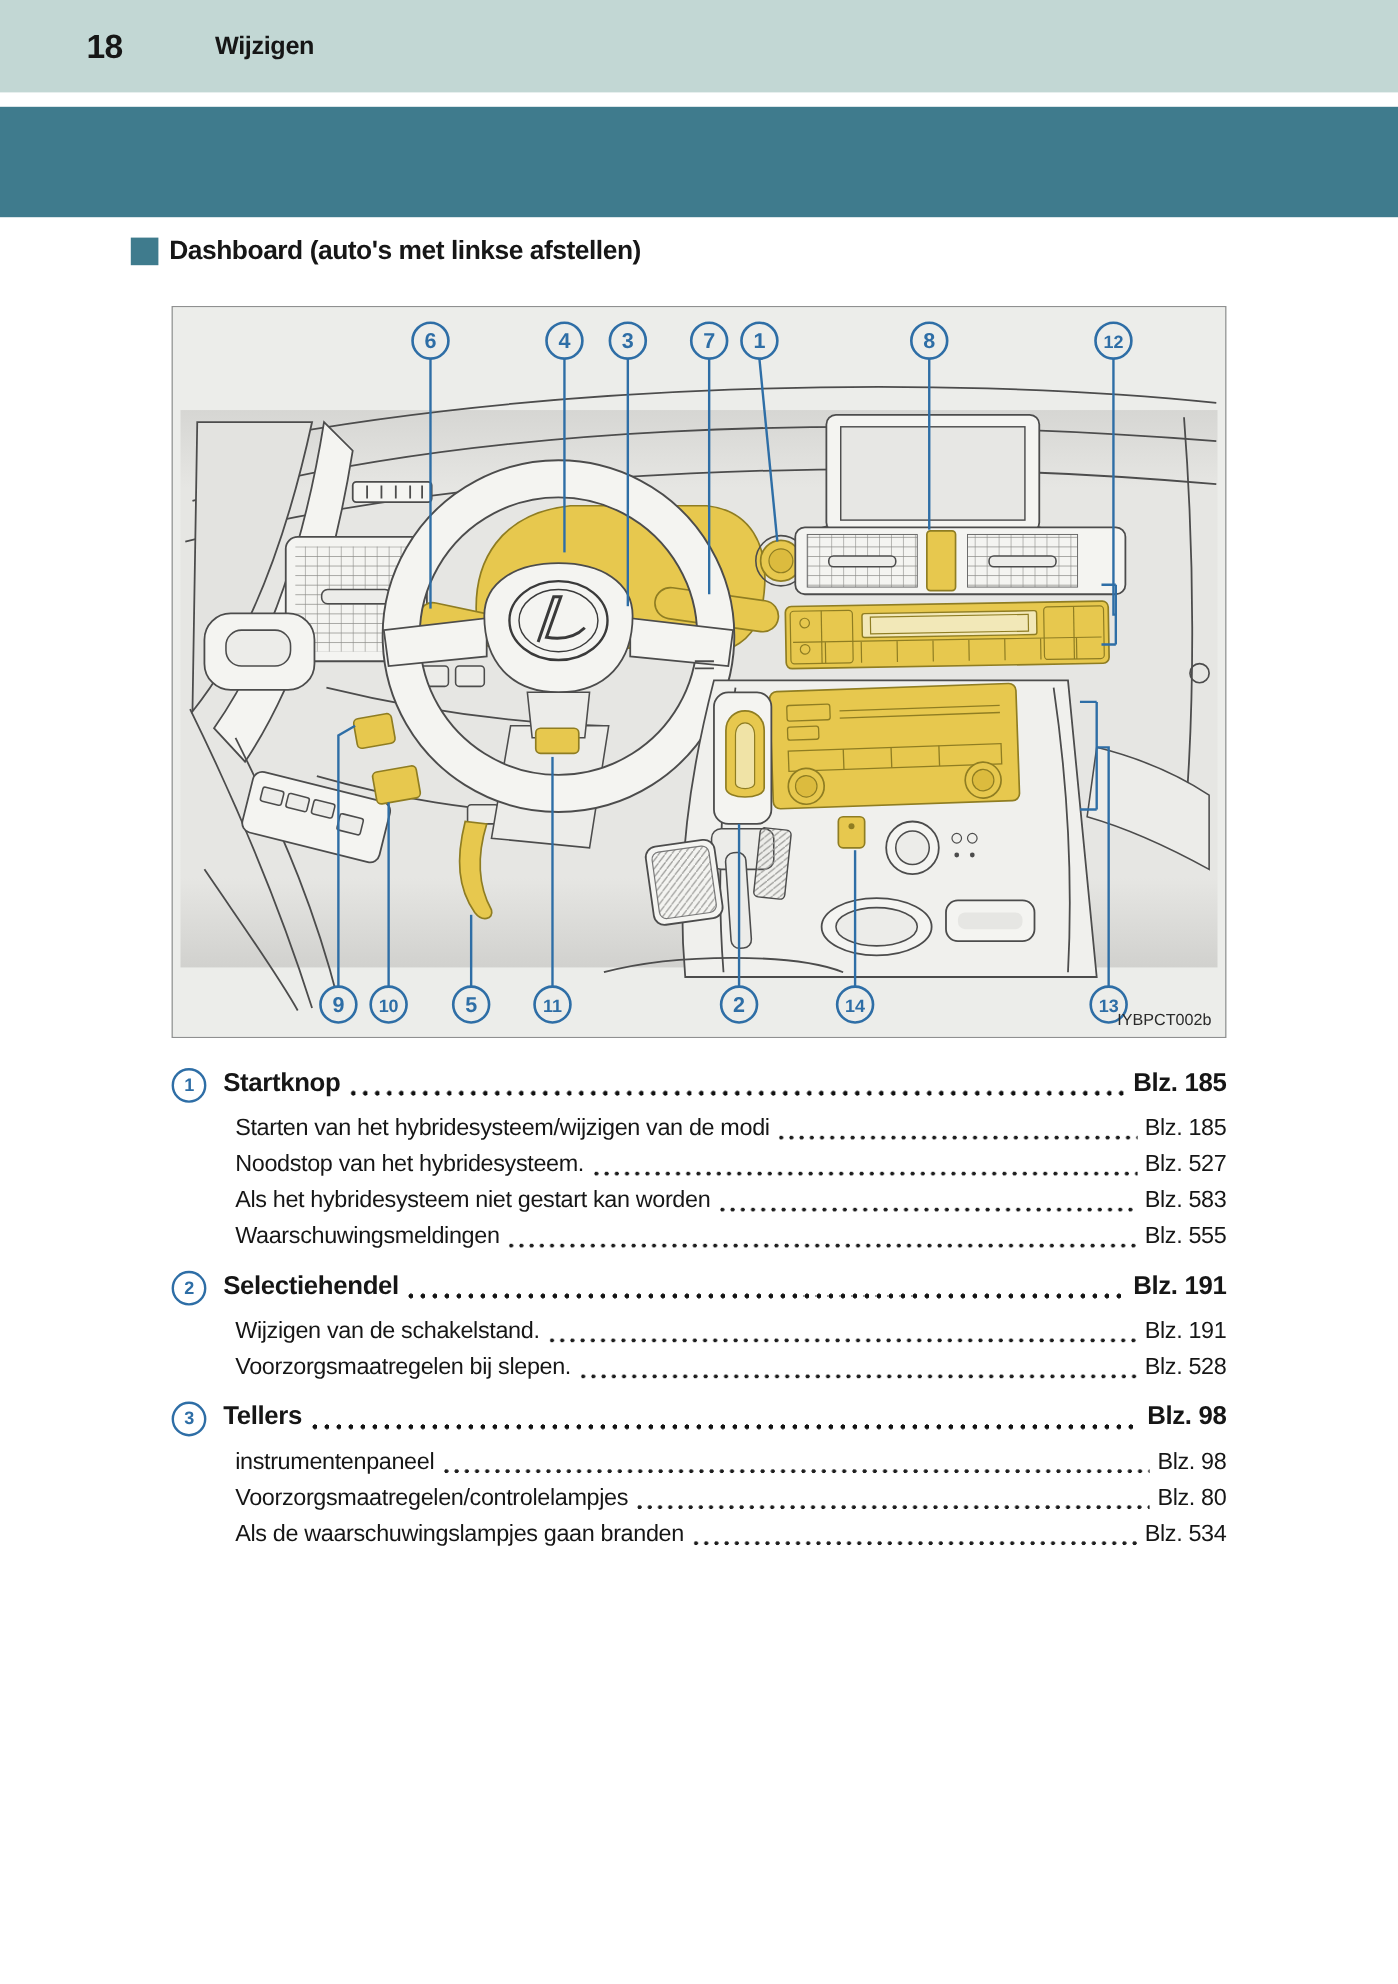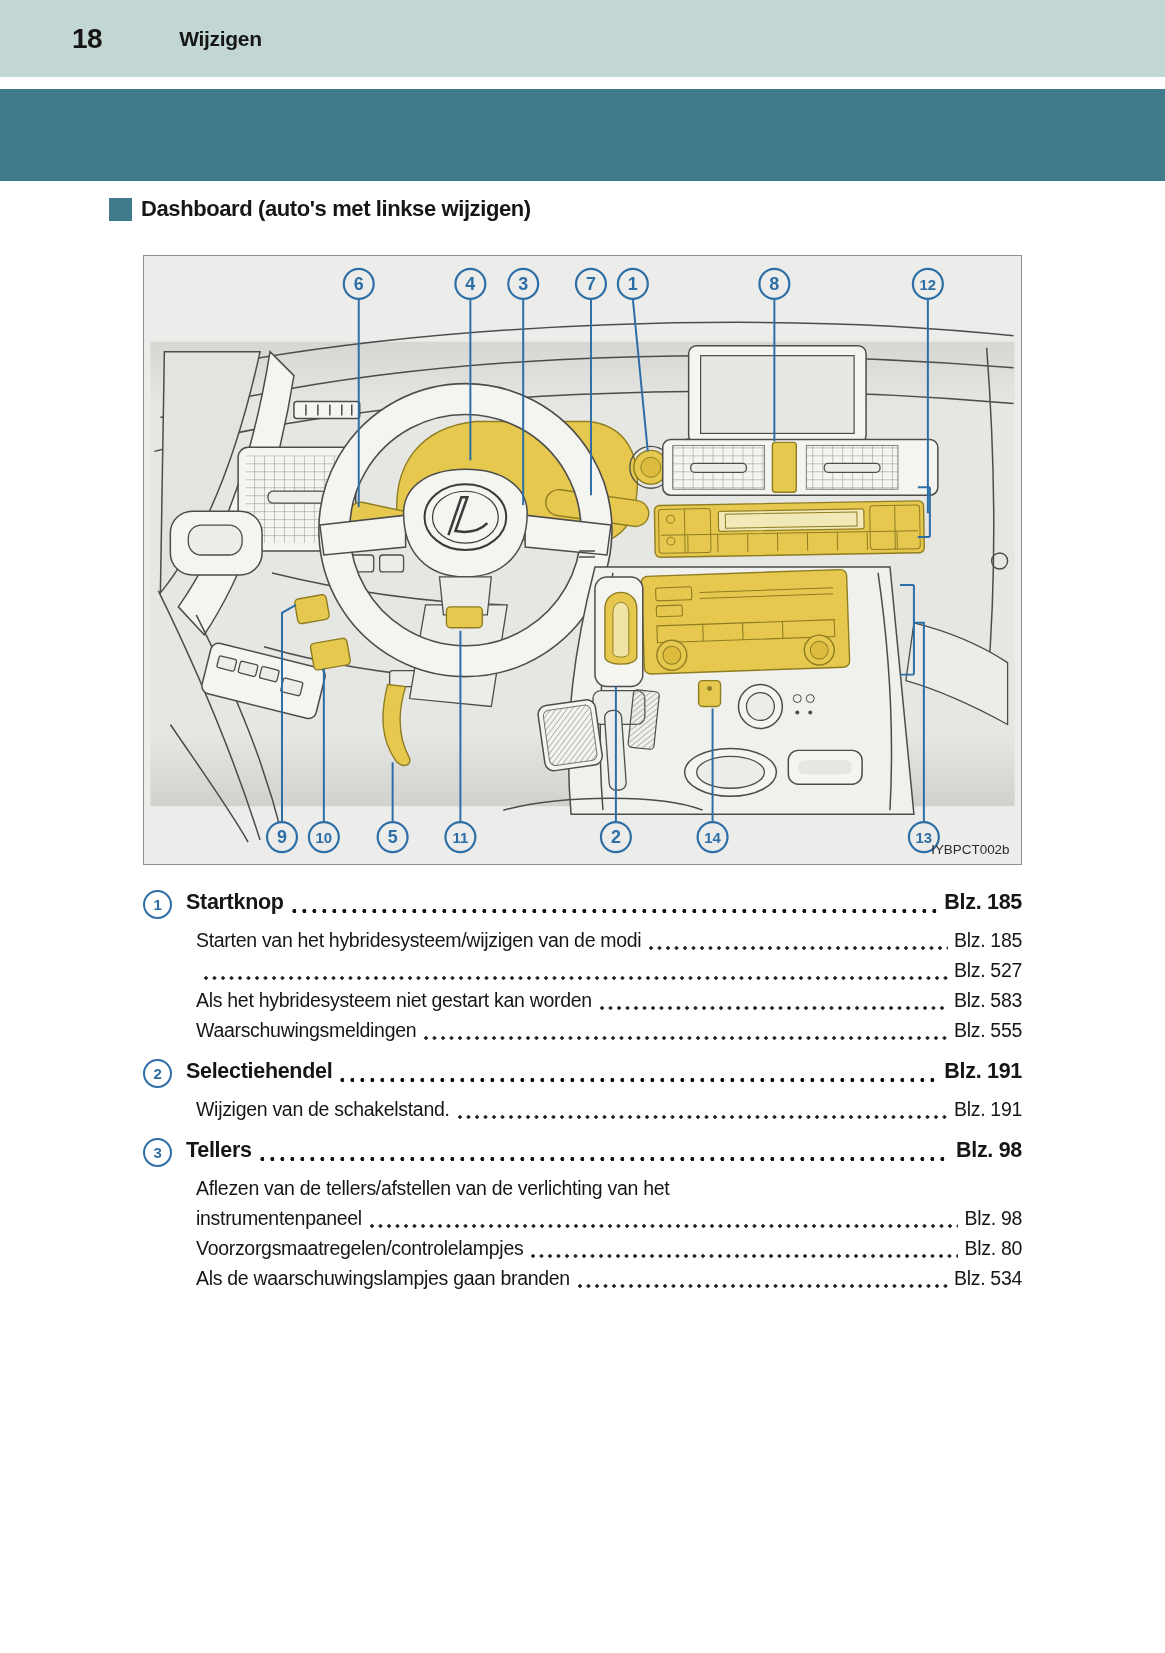--- a/index.html
+++ b/index.html
@@ -55,21 +55,21 @@
 <div class="page">
 
   <div class="band-light">
     <span class="page-num">18</span>
     <span class="chapter">Wijzigen</span>
   </div>
   <div class="band-dark"></div>
 
   <div class="sec-title">
     <span class="sec-square"></span>
-    <span class="sec-text">Dashboard (auto's met linkse wijzigen)</span>
+    <span class="sec-text">Dashboard (auto's met linkse afstellen)</span>
   </div>
 
   <div class="figure">
     <svg id="fig-svg" viewBox="0 0 879 610">
       <defs>
         <linearGradient id="bgv" x1="0" y1="0" x2="0" y2="1">
           <stop offset="0" stop-color="#d6d6d3"></stop>
           <stop offset="0.14" stop-color="#e6e6e3"></stop>
           <stop offset="0.84" stop-color="#e6e6e3"></stop>
           <stop offset="1" stop-color="#d1d1ce"></stop>
@@ -299,20 +299,21 @@
           <span class="toc-title">Startknop</span>
           <span class="dots"></span>
           <span class="toc-page">Blz. 185</span>
         </div>
         <div class="toc-sub">
           <span class="sub-text">Starten van het hybridesysteem/wijzigen van de modi</span>
           <span class="dots"></span>
           <span class="toc-page">Blz. 185</span>
         </div>
         <div class="toc-sub">
+          <span class="sub-text">Noodstop van het hybridesysteem.</span>
           <span class="dots"></span>
           <span class="toc-page">Blz. 527</span>
         </div>
         <div class="toc-sub">
           <span class="sub-text">Als het hybridesysteem niet gestart kan worden</span>
           <span class="dots"></span>
           <span class="toc-page">Blz. 583</span>
         </div>
         <div class="toc-sub">
           <span class="sub-text">Waarschuwingsmeldingen</span>
@@ -325,29 +326,33 @@
           <span class="num-circle">2</span>
           <span class="toc-title">Selectiehendel</span>
           <span class="dots"></span>
           <span class="toc-page">Blz. 191</span>
         </div>
         <div class="toc-sub">
           <span class="sub-text">Wijzigen van de schakelstand.</span>
           <span class="dots"></span>
           <span class="toc-page">Blz. 191</span>
         </div>
+        <div class="toc-sub">
+          <span class="sub-text">Voorzorgsmaatregelen bij slepen.</span>
+          <span class="dots"></span>
+          <span class="toc-page">Blz. 528</span>
+        </div>
       </div>
       <div class="toc-item">
         <div class="toc-main">
           <span class="num-circle">3</span>
           <span class="toc-title">Tellers</span>
           <span class="dots"></span>
           <span class="toc-page">Blz. 98</span>
         </div>
-        <div class="toc-pre">Aflezen van de tellers/afstellen van de verlichting van het</div>
         <div class="toc-sub">
           <span class="sub-text">instrumentenpaneel</span>
           <span class="dots"></span>
           <span class="toc-page">Blz. 98</span>
         </div>
         <div class="toc-sub">
           <span class="sub-text">Voorzorgsmaatregelen/controlelampjes</span>
           <span class="dots"></span>
           <span class="toc-page">Blz. 80</span>
         </div>

